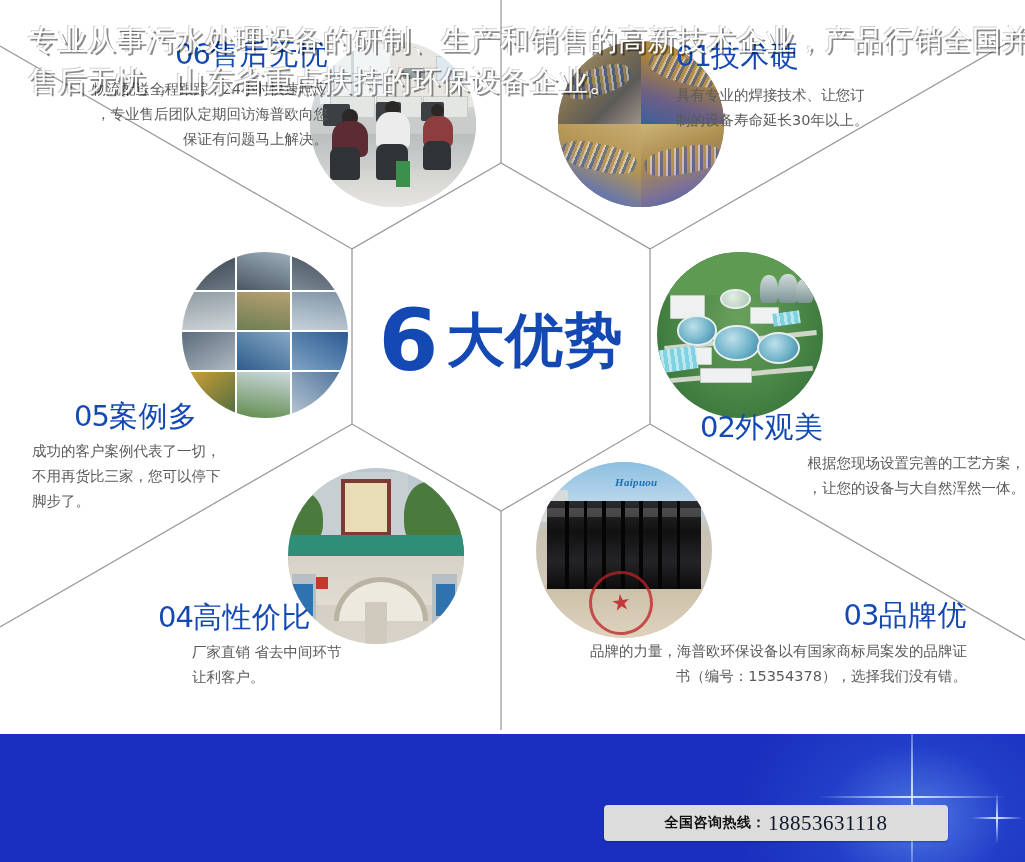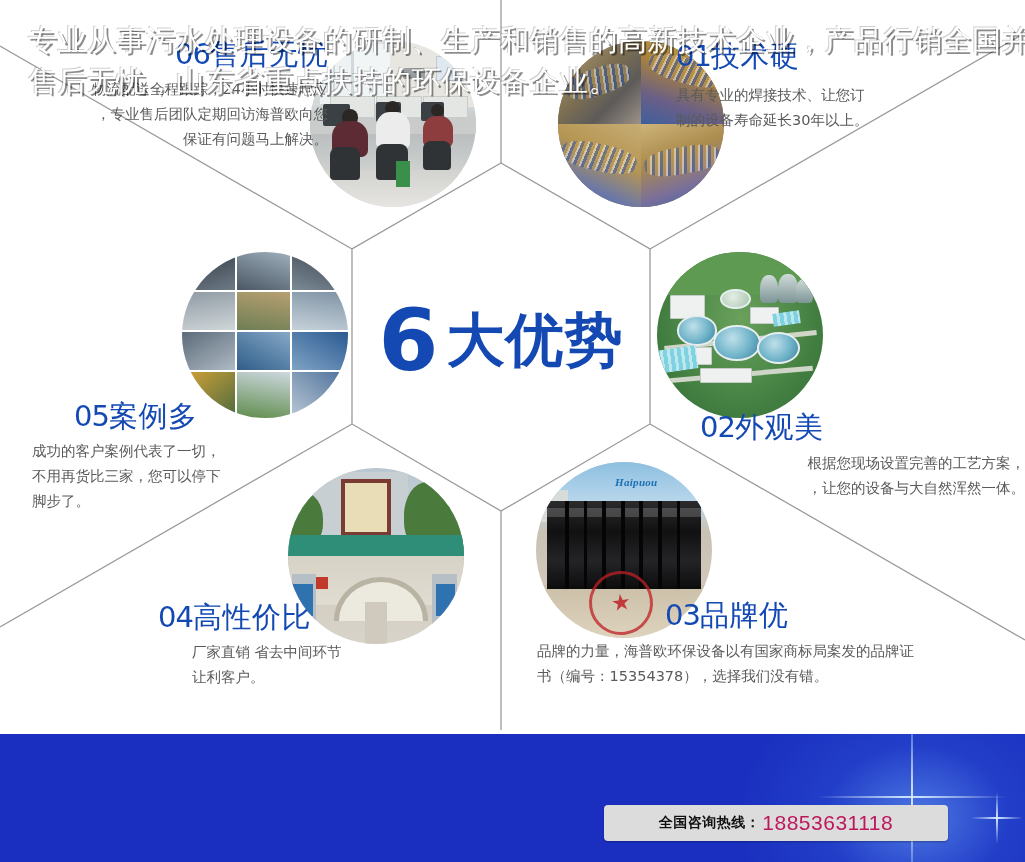--- a/index.html
+++ b/index.html
@@ -120,21 +120,21 @@
   }
   .heading .num{font-family:"DejaVu Sans","Liberation Sans",sans-serif;letter-spacing:-1px;}
   .body-text{
     font-size:14.5px;color:#5a5a5a;line-height:1.72;
   }
   .t06{position:absolute;left:18px;top:40px;width:310px;text-align:right;}
   .t06 .heading{text-align:right;}
   .t01{position:absolute;left:676px;top:42px;width:335px;text-align:left;}
   .t02{position:absolute;left:700px;top:413px;width:325px;text-align:right;}
   .t02 .heading{text-align:left;}
-  .t03{position:absolute;left:537px;top:601px;width:430px;text-align:left;}
+  .t03{position:absolute;left:537px;top:601px;width:430px;text-align:right;}
   .t03 .heading{margin-left:128px;}
   .t04{position:absolute;left:158px;top:603px;width:330px;text-align:left;}
   .t04 .body-text{margin-left:34px;}
   .t05{position:absolute;left:32px;top:402px;width:300px;text-align:left;}
   .t05 .heading{margin-left:42px;}
 
   
   #banner{
     position:absolute;left:0;top:734px;width:1025px;height:128px;
     background:#1a2fbf;overflow:hidden;
@@ -162,22 +162,22 @@
     text-shadow:2px 2px 0 rgba(0,0,0,.45),-1px -1px 0 rgba(0,0,0,.2);
   }
   .banner-line{display:block;white-space:nowrap;}
   .hotline{
     position:absolute;left:604px;top:805px;width:344px;height:36px;
     background:#dcdcdc;border-radius:4px;
     display:flex;align-items:center;justify-content:center;
     box-shadow:0 1px 2px rgba(0,0,0,.3);
   }
   .hotline .lbl{font-size:14px;font-weight:bold;color:#111;letter-spacing:.5px;}
-  .hotline .num{font-size:21px;color:#be185d;margin-left:2px;
-    font-family:Liberation Sans, sans-serif;letter-spacing:.5px;}
+  .hotline .num{font-size:21px;color:#0f172a;margin-left:2px;
+    font-family:Liberation Serif, serif;letter-spacing:.5px;}
 </style>
 </head>
 <body>
 
 <div id="stage">
 
   <svg id="lines" viewBox="0 0 1025 730" preserveAspectRatio="none">
     <g stroke="#9b9b9b" stroke-width="1.3" fill="none">
 
       <polygon points="501,163 650,249 650,424 501,511 352,424 352,249"></polygon>

